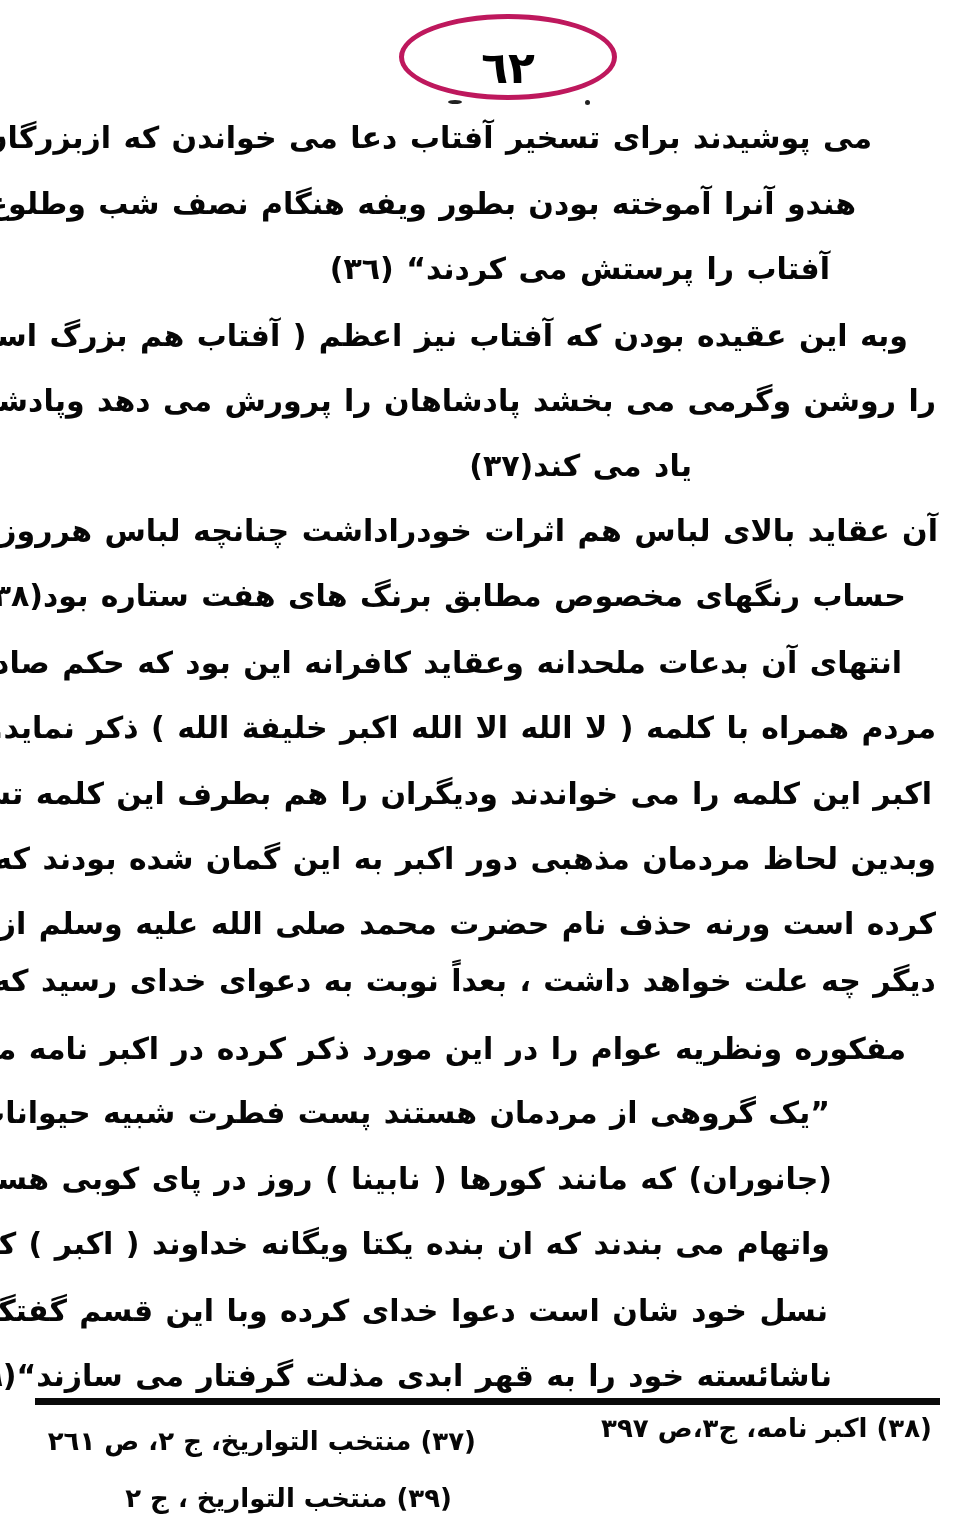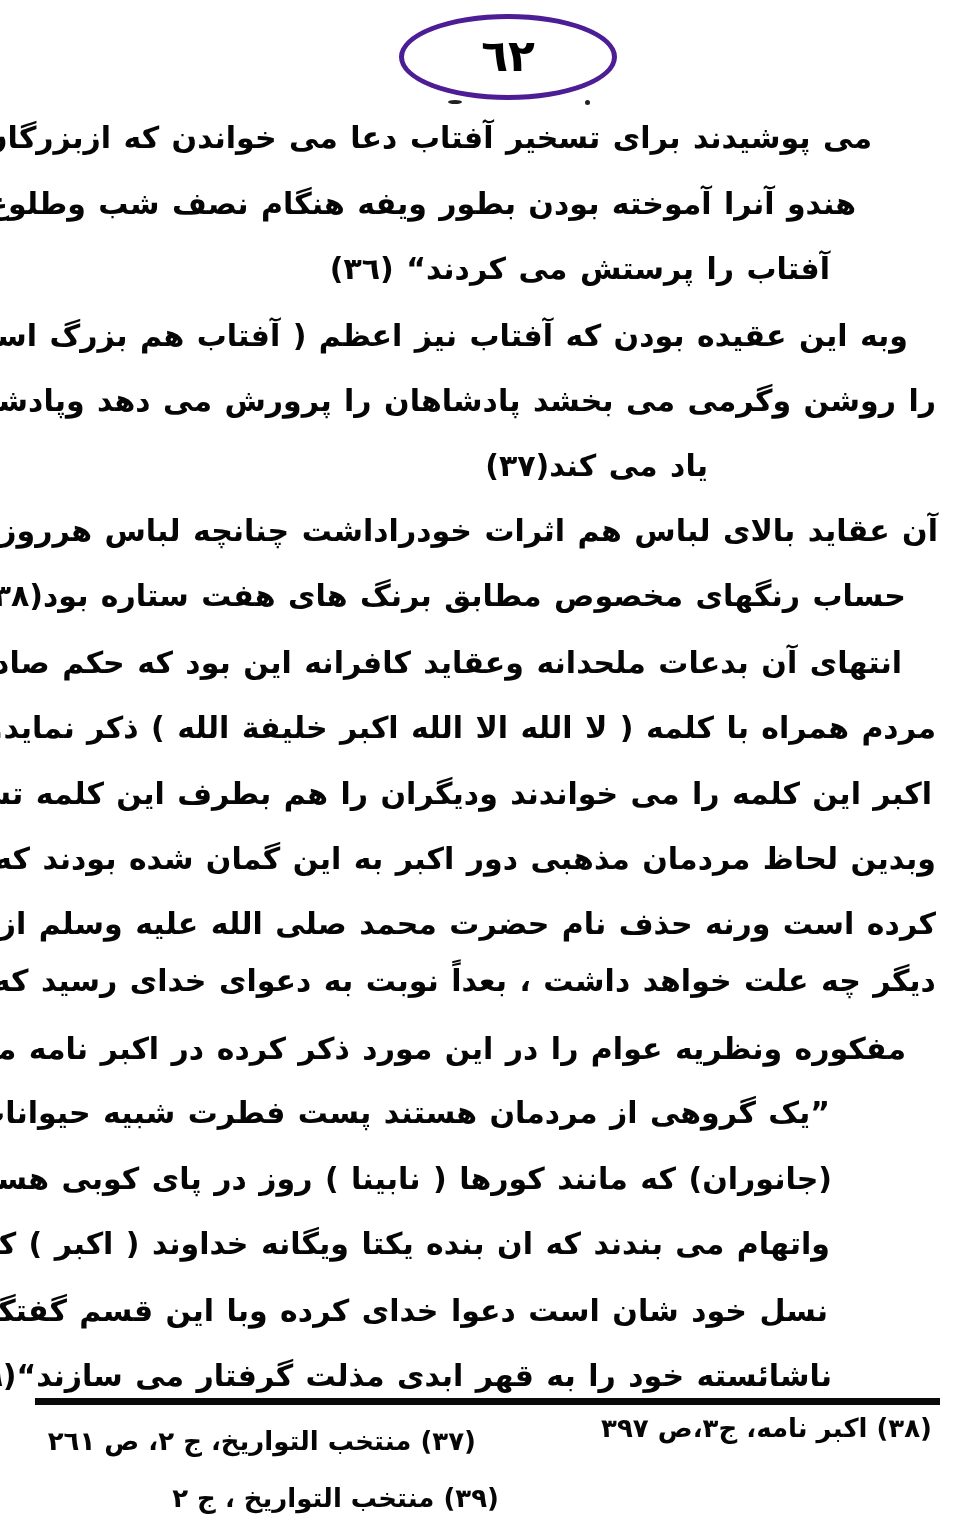--- a/index.html
+++ b/index.html
@@ -30,23 +30,23 @@
     white-space: nowrap;
     font-weight: 700;
     font-size: 26px;
     line-height: 34px;
     color: #060606;
   }
   .page-number-oval {
     position: absolute;
     left: 399px; top: 14px;
     width: 208px; height: 76px;
-    border: 5px solid #4c1d95;
+    border: 5px solid #be185d;
     border-radius: 50%;
-    display: flex; align-items: center; justify-content: center;
+    display: flex; align-items: flex-end; justify-content: center;
   }
   .page-number {
     font-size: 44px;
     font-weight: 700;
     direction: rtl;
     transform: translateY(-2px);
   }
   .rule {
     position: absolute;
     left: 35px; top: 1398px;
@@ -67,21 +67,21 @@
   </div>
   <div class="speck s1"></div>
   <div class="speck s2"></div>
 
   <div class="line" style="top:115px; right:88px;">می پوشیدند برای تسخیر آفتاب دعا می خواندن که ازبزرگان</div>
   <div class="line" style="top:181px; right:104px;">هندو آنرا آموخته بودن بطور ویفه هنگام نصف شب وطلوع</div>
   <div class="line" style="top:246px; right:130px;text-align:center;">آفتاب را پرستش می کردند“ (٣٦)</div>
 
   <div class="line" style="top:313px; right:52px;">وبه این عقیده بودن که آفتاب نیز اعظم ( آفتاب هم بزرگ است) تمام عالم</div>
   <div class="line" style="top:378px; right:24px;">را روشن وگرمی می بخشد پادشاهان را پرورش می دهد وپادشاه از نام او هر دم</div>
-  <div class="line" style="top:443px; right:252px;margin-left:11px;">یاد می کند(٣٧)</div>
+  <div class="line" style="top:443px; right:268px;margin-left:11px;">یاد می کند(٣٧)</div>
 
   <div class="line" style="top:508px; right:22px;">آن عقاید بالای لباس هم اثرات خودراداشت چنانچه لباس هرروزآن علیحده وبه</div>
   <div class="line" style="top:573px; right:54px;">حساب رنگهای مخصوص مطابق برنگ های هفت ستاره بود(٣٨)</div>
 
   <div class="line" style="top:640px; right:58px;">انتهای آن بدعات ملحدانه وعقاید کافرانه این بود که حکم صادر نمود که</div>
   <div class="line" style="top:705px; right:24px;">مردم همراه با کلمه ( لا الله الا الله اکبر خلیفة الله ) ذکر نماید. علاقمندان خاص</div>
   <div class="line" style="top:771px; right:28px;">اکبر این کلمه را می خواندند ودیگران را هم بطرف این کلمه تشویق می کردند</div>
   <div class="line" style="top:836px; right:24px;">وبدین لحاظ مردمان مذهبی دور اکبر به این گمان شده بودند که او دعوی نبوت</div>
   <div class="line" style="top:901px; right:24px;">کرده است ورنه حذف نام حضرت محمد صلی الله علیه وسلم از کلمه شهادت</div>
   <div class="line" style="top:958px; right:24px;">دیگر چه علت خواهد داشت ، بعداً نوبت به دعوای خدای رسید که ابو الفضل نیز</div>
@@ -91,15 +91,15 @@
   <div class="line" style="top:1156px; right:128px;">(جانوران) که مانند کورها ( نابینا ) روز در پای کوبی هستند</div>
   <div class="line" style="top:1221px; right:130px;">واتهام می بندند که ان بنده یکتا ویگانه خداوند ( اکبر ) که از</div>
   <div class="line" style="top:1288px; right:132px;">نسل خود شان است دعوا خدای کرده وبا این قسم گفتگوهای</div>
   <div class="line" style="top:1353px; right:128px;">ناشائسته خود را به قهر ابدی مذلت گرفتار می سازند“(٣٩)</div>
 
   <div class="rule"></div>
 
   <div class="footnote" style="top:1411px; right:28px;">(٣٨) اکبر نامه، ج٣،ص ٣٩٧</div>
 
   <div class="footnote" style="top:1424px; right:484px;">(٣٧) منتخب التواریخ، ج ٢، ص ٢٦١</div>
-  <div class="footnote" style="top:1481px; right:461px;">(٣٩) منتخب التواریخ ، ج ٢</div>
+  <div class="footnote" style="top:1481px; right:508px;">(٣٩) منتخب التواریخ ، ج ٢</div>
 
 </div>
 
 </body></html>

